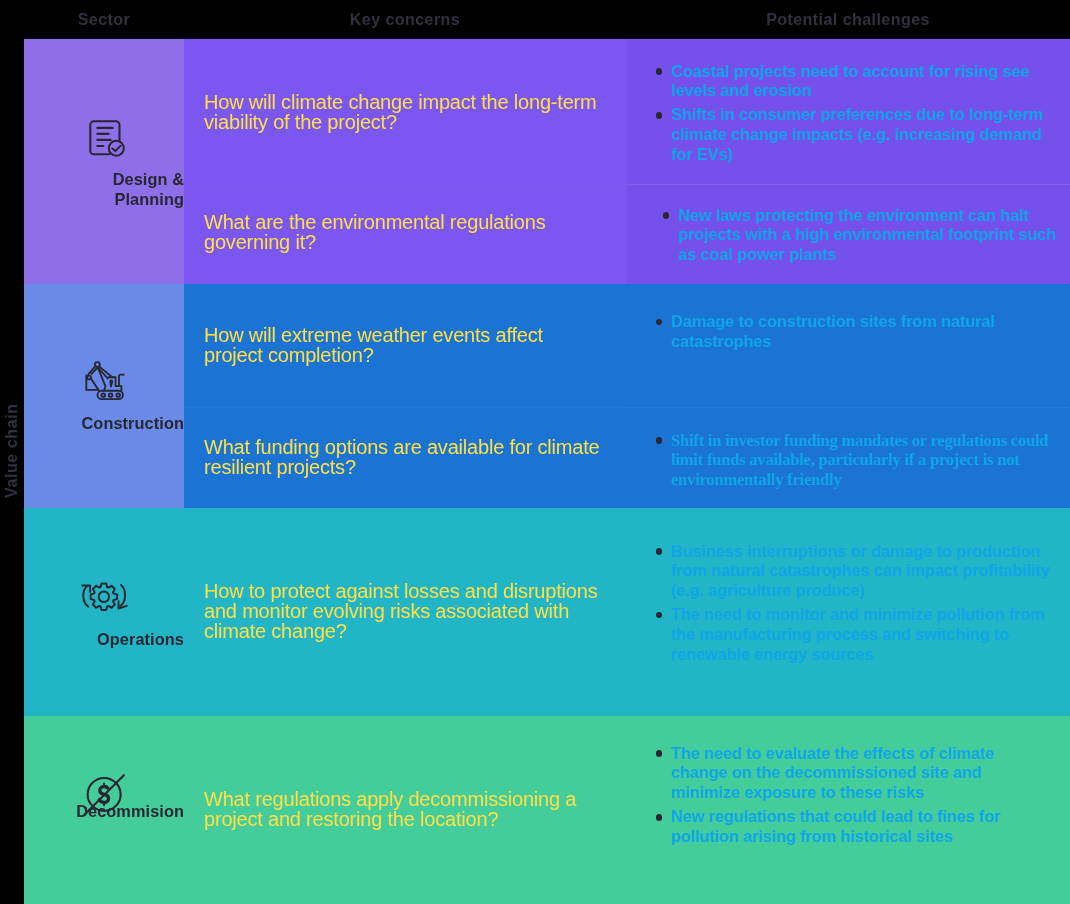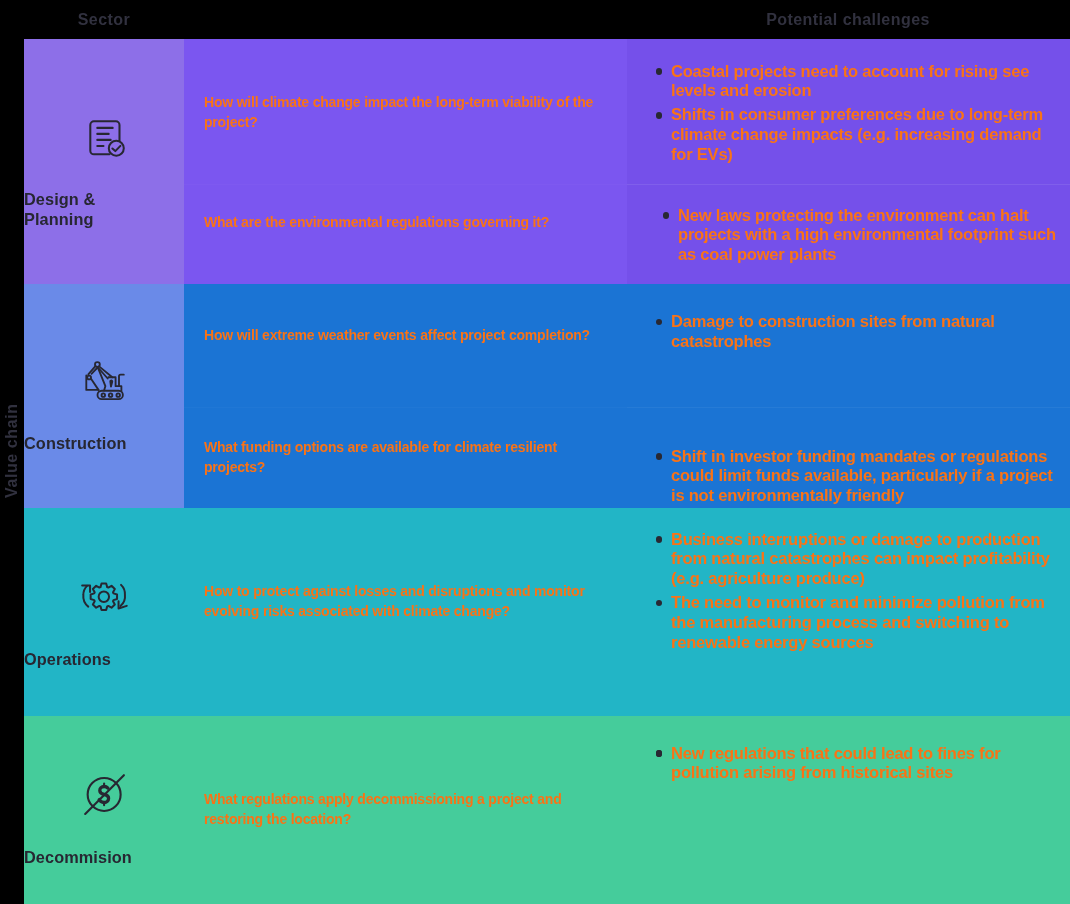--- a/index.html
+++ b/index.html
@@ -18,39 +18,40 @@
      transform:rotate(-90deg);transform-origin:0 0;
      font-weight:bold;font-size:16px;color:#31313f;letter-spacing:0.6px;
      display:flex;align-items:center;justify-content:flex-start;
      white-space:nowrap;}
 
   .grid{position:absolute;left:24px;top:39px;width:1046px;height:865px;overflow:hidden;}
   .cellbg{position:absolute;}
   .divider{position:absolute;height:1px;background:rgba(255,255,255,0.075);}
 
   .sectorcell{position:absolute;display:flex;flex-direction:column;
-      align-items:flex-start;justify-content:flex-start;margin-top:20px;}
+      align-items:flex-end;justify-content:flex-start;}
   .sect{font-weight:bold;font-size:16.3px;color:#272732;text-align:center;
         line-height:19.8px;letter-spacing:0.1px;}
   .icon{position:absolute;}
   .icon svg{display:block;width:100%;height:100%;}
 
-  .txt{position:absolute;font-weight:bold;font-size:14px;color:#f97316;
+  .txt{position:absolute;font-weight:normal;font-size:20px;color:#fde047;
        line-height:19.8px;letter-spacing:-0.2px;}
-  .bl{position:absolute;font-weight:bold;font-size:16.5px;color:#f97316;
+  .bl{position:absolute;font-weight:bold;font-size:16.5px;color:#0ea5e9;
       line-height:19.8px;letter-spacing:-0.2px;}
   .bl .dot{position:absolute;left:-15.3px;top:6.7px;width:6.6px;height:6.6px;
       border-radius:50%;background:#282833;}
 </style>
 </head>
 <body>
 
 <div class="wrap" id="root">
     <div class="hdr-row">
       <div class="hdr" style="left:-56px;width:320px;">Sector</div>
+      <div class="hdr" style="left:245px;width:320px;">Key concerns</div>
       <div class="hdr" style="left:688px;width:320px;">Potential challenges</div>
     </div>
     <div class="vchain-zone">
       <div class="vchain">Value chain</div>
     </div>
     <div class="grid">
       <div class="cellbg" style="left:0px;top:0px;width:160px;height:245px;background:#8d6fe8;"></div>
       <div class="cellbg" style="left:160px;top:0px;width:443px;height:245px;background:#7b56f0;"></div>
       <div class="cellbg" style="left:603px;top:0px;width:443px;height:245px;background:#7550ea;"></div>
       <div class="cellbg" style="left:0px;top:245px;width:160px;height:224px;background:#6a8ae8;"></div>
@@ -119,44 +120,44 @@
       </div>
       <div class="icon" style="left:59.7px;top:734.7px;width:41.2px;height:41.2px;">
         <svg viewBox="-1.3 -1.3 41.2 41.2" fill="none" stroke="#272732" stroke-width="2.1" stroke-linecap="round" stroke-linejoin="round">
           <circle cx="18.85" cy="19.15" r="16.5"></circle>
           <path d="M-0.1 38.6 38.6 -0.1"></path>
           <path d="M22.6 12.8a5.0 5.0 0 0 0-3.8-1.6c-2.6 0-4.3 1.7-4.3 3.9 0 2.3 2.0 3.5 4.3 4.0 2.5 0.6 4.5 1.7 4.5 3.9 0 2.5-1.9 4.2-4.5 4.2a5.4 5.4 0 0 1-4.9-2.9" stroke-width="3.3"></path>
           <path d="M18.8 8.3v2.8"></path>
           <path d="M18.8 26.9v3.0"></path>
         </svg>
       </div>
-      <div class="sectorcell" style="left:0px;top:789px;width:160px;">
+      <div class="sectorcell" style="left:0px;top:763px;width:160px;">
         <div class="sect">Decommision</div>
       </div>
       <div class="txt" style="left:180px;top:54px;width:396px;">How will climate change impact the long-term viability of the project?</div>
       <div class="txt" style="left:180px;top:174px;width:396px;">What are the environmental regulations governing it?</div>
       <div class="txt" style="left:180px;top:287px;width:396px;">How will extreme weather events affect project completion?</div>
       <div class="txt" style="left:180px;top:399px;width:396px;">What funding options are available for climate resilient projects?</div>
       <div class="txt" style="left:180px;top:543px;width:396px;">How to protect against losses and disruptions and monitor evolving risks associated with climate change?</div>
       <div class="txt" style="left:180px;top:751px;width:396px;">What regulations apply decommissioning a project and restoring the location?</div>
       <div style="position:absolute;left:647px;top:22.5px;width:383px;">
         <div class="bl" style="position:relative;width:383px;margin-top:0px;"><span class="dot"></span><span>Coastal projects need to account for rising see levels and erosion</span></div>
         <div class="bl" style="position:relative;width:383px;margin-top:4.2px;"><span class="dot"></span><span>Shifts in consumer preferences due to long-term climate change impacts (e.g. increasing demand for EVs)</span></div>
       </div>
       <div style="position:absolute;left:647px;top:166.5px;width:383px;margin-left:7px;">
         <div class="bl" style="position:relative;width:383px;margin-top:0px;"><span class="dot"></span><span>New laws protecting the environment can halt projects with a high environmental footprint such as coal power plants</span></div>
       </div>
       <div style="position:absolute;left:647px;top:273px;width:383px;">
         <div class="bl" style="position:relative;width:383px;margin-top:0px;"><span class="dot"></span><span>Damage to construction sites from natural catastrophes</span></div>
       </div>
       <div style="position:absolute;left:647px;top:391.5px;width:383px;">
-        <div class="bl" style="position:relative;width:383px;margin-top:16px;"><span class="dot"></span><span>Shift in investor funding mandates or regulations could limit funds available, particularly if a project is not environmentally friendly</span></div>
+        <div class="bl" style="position:relative;width:383px;margin-top:0px;font-family:Liberation Serif, serif;"><span class="dot"></span><span>Shift in investor funding mandates or regulations could limit funds available, particularly if a project is not environmentally friendly</span></div>
       </div>
       <div style="position:absolute;left:647px;top:490.5px;width:383px;">
-        <div class="bl" style="position:relative;width:383px;margin-top:0px;"><span class="dot"></span><span>Business interruptions or damage to production from natural catastrophes can impact profitability (e.g. agriculture produce)</span></div>
+        <div class="bl" style="position:relative;width:383px;margin-top:12px;"><span class="dot"></span><span>Business interruptions or damage to production from natural catastrophes can impact profitability (e.g. agriculture produce)</span></div>
         <div class="bl" style="position:relative;width:383px;margin-top:4.2px;"><span class="dot"></span><span>The need to monitor and minimize pollution from the manufacturing process and switching to renewable energy sources</span></div>
       </div>
       <div style="position:absolute;left:647px;top:700.5px;width:383px;">
-        <div class="bl" style="position:relative;width:383px;margin-top:4.2px;"><span class="dot"></span></div>
+        <div class="bl" style="position:relative;width:383px;margin-top:4.2px;"><span class="dot"></span><span>The need to evaluate the effects of climate change on the decommissioned site and minimize exposure to these risks</span></div>
         <div class="bl" style="position:relative;width:383px;margin-top:4.2px;"><span class="dot"></span><span>New regulations that could lead to fines for pollution arising from historical sites</span></div>
       </div>
     </div>
   </div>
 
 </body></html>

